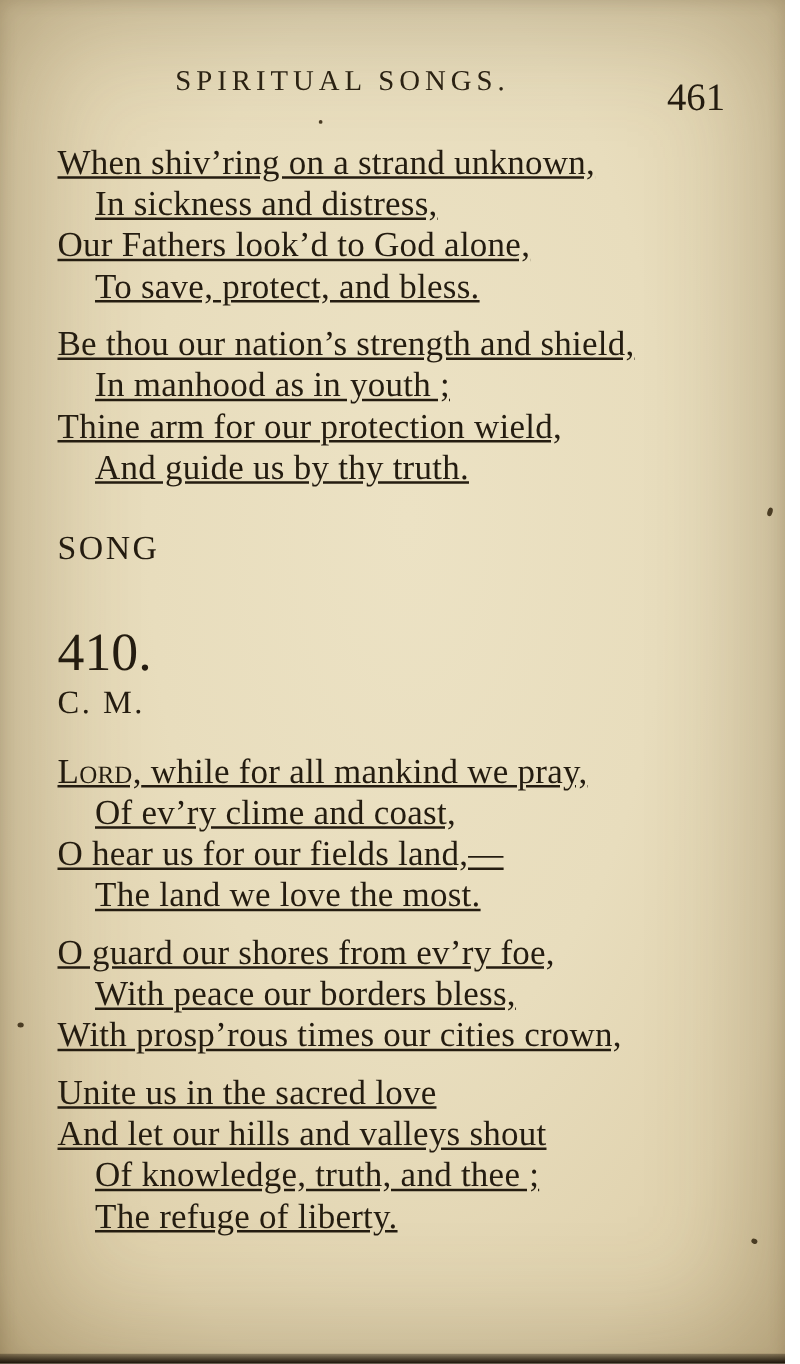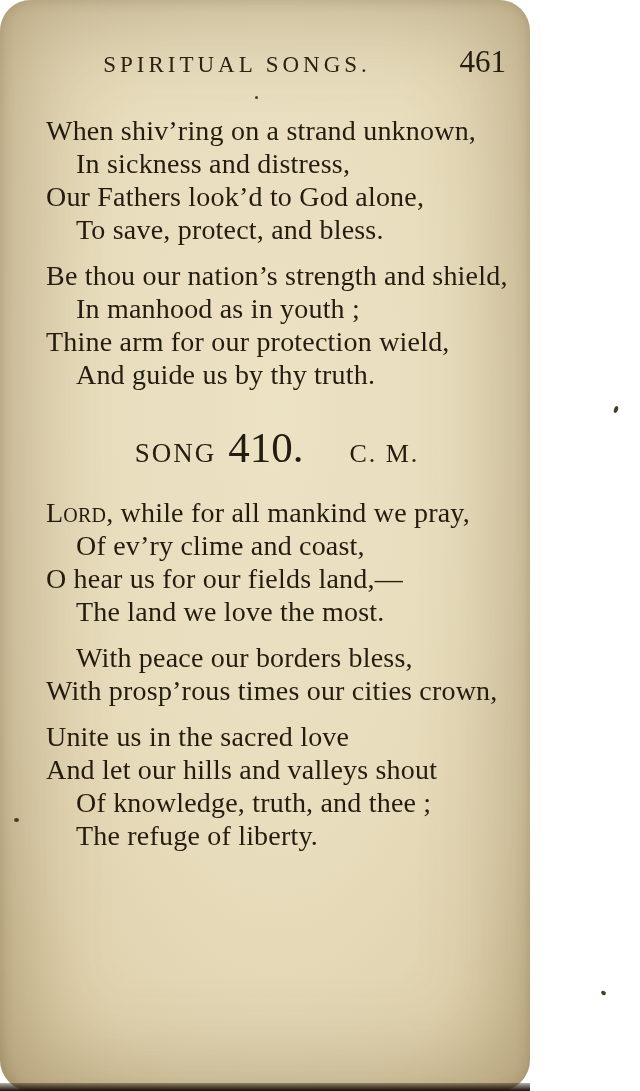--- a/index.html
+++ b/index.html
@@ -5,81 +5,83 @@
   html, body {
     margin: 0;
     padding: 0;
     width: 640px;
     height: 1091px;
     overflow: hidden;
     font-family: "Liberation Serif", "DejaVu Serif", serif;
   }
   .page {
     position: relative;
-    width: 530px;
+    width: 628px;
     height: 1091px;
     box-sizing: border-box;
-    padding: 44px 22px 0 46px;
+    padding: 44px 46px 0 46px;
     color: #241c10;
     background: radial-gradient(ellipse at 52% 38%, #ece2c4 0%, #e8ddbd 45%, #e0d2ae 75%, #d2c199 95%, #c4b288 100%);
     box-shadow: inset 0 0 90px 18px rgba(100, 78, 44, 0.30), inset 0 0 14px rgba(80, 60, 30, 0.22);
-    border-radius: 31px;
   }
   .page-header {
     position: relative;
     height: 42px;
     margin-bottom: 28px;
   }
   .running-title {
     position: absolute;
     left: 0;
     right: 80px;
     top: 8px;
     text-align: center;
     font-size: 23px;
     letter-spacing: 4px;
     color: #2b2213;
   }
   .page-number {
     position: absolute;
     right: 2px;
-    top: 0;
+    top: 16px;
     font-size: 31px;
     color: #241c10;
   }
   .stanza {
     margin: 0 0 13px 0;
   }
   .line {
     margin: 0;
     font-size: 28px;
     line-height: 33px;
     letter-spacing: 0.2px;
     white-space: nowrap;
+    text-decoration: underline;
   }
   .line.indent {
     padding-left: 30px;
   }
   .smallcaps {
     font-variant: small-caps;
   }
   .song-heading {
     display: flex;
     justify-content: center;
     align-items: baseline;
     margin: 32px 0 24px 0;
+    flex-direction: column;
   }
   .song-label {
     font-size: 27px;
     letter-spacing: 2px;
     margin-right: 12px;
   }
   .song-number {
     font-size: 43px;
     margin-right: 46px;
+    margin-top: 44px;
   }
   .song-meter {
     font-size: 26px;
     letter-spacing: 2px;
     text-align: right;
   }
   .scan-edge {
     position: absolute;
     left: 0;
     right: 0;
@@ -128,20 +130,21 @@
   </div>
 
   <section class="stanza">
     <p class="line"><span class="smallcaps">Lord,</span><span> while for all mankind we pray,</span></p>
     <p class="line indent">Of ev’ry clime and coast,</p>
     <p class="line">O hear us for our fields land,—</p>
     <p class="line indent">The land we love the most.</p>
   </section>
 
   <section class="stanza">
+    <p class="line">O guard our shores from ev’ry foe,</p>
     <p class="line indent">With peace our borders bless,</p>
     <p class="line">With prosp’rous times our cities crown,</p>
   </section>
 
   <section class="stanza">
     <p class="line">Unite us in the sacred love</p>
     <p class="line">And let our hills and valleys shout</p>
     <p class="line indent">Of knowledge, truth, and thee ;</p>
     <p class="line indent">The refuge of liberty.</p>
   </section>

